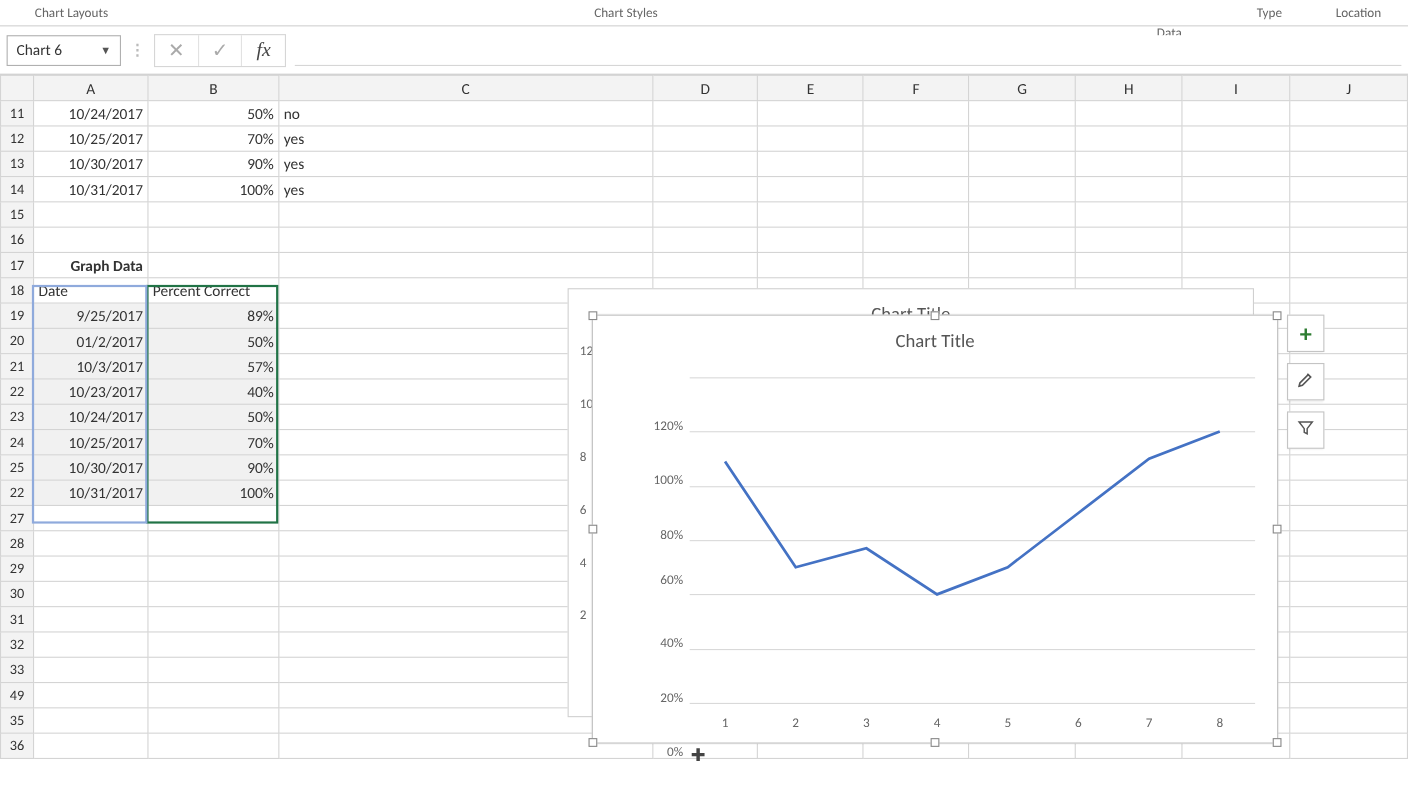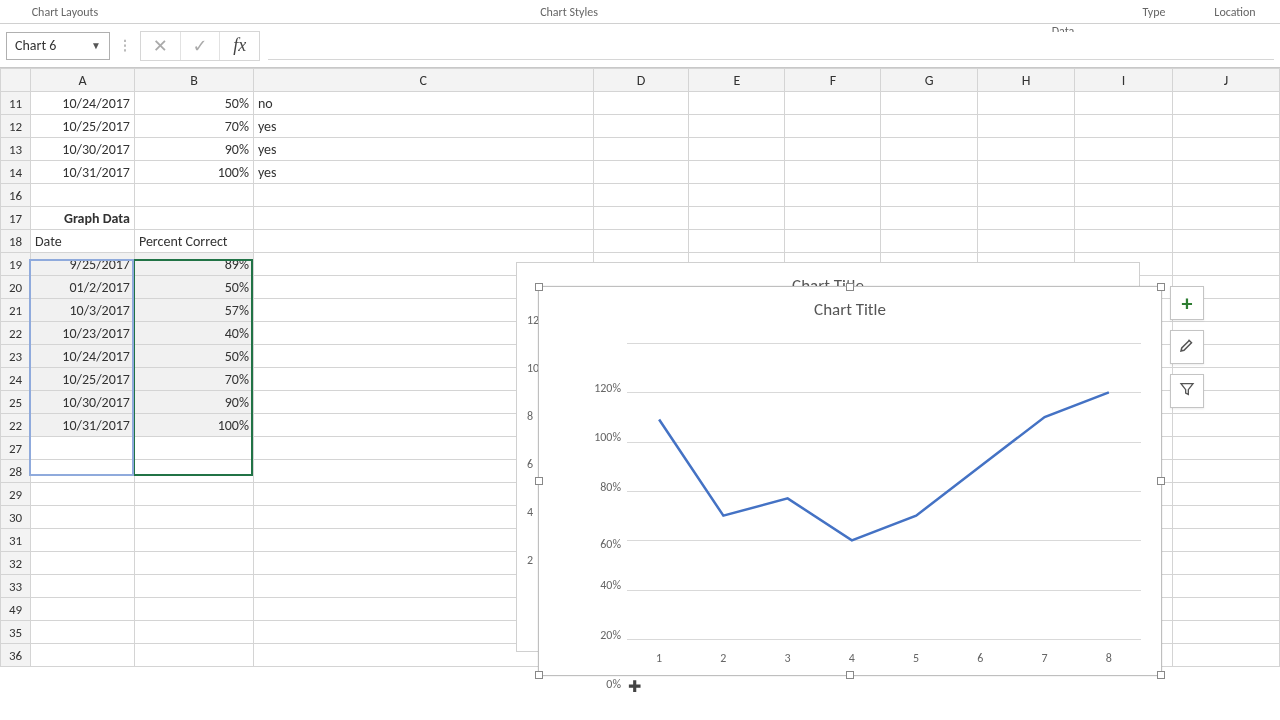--- a/index.html
+++ b/index.html
@@ -352,20 +352,33 @@
           <td class="l">yes</td>
           <td></td>
           <td></td>
           <td></td>
           <td></td>
           <td></td>
           <td></td>
           <td></td>
         </tr>
         <tr>
+          <th class="rowh">15</th>
+          <td></td>
+          <td></td>
+          <td></td>
+          <td></td>
+          <td></td>
+          <td></td>
+          <td></td>
+          <td></td>
+          <td></td>
+          <td></td>
+        </tr>
+        <tr>
           <th class="rowh">16</th>
           <td></td>
           <td></td>
           <td></td>
           <td></td>
           <td></td>
           <td></td>
           <td></td>
           <td></td>
           <td></td>
@@ -656,21 +669,21 @@
 
     <div class="chart-title">Chart Title</div>
     <div class="plot" id="plot">
         <div class="gridline" style="top: 296px;"></div>
         <div class="ylabel" style="top: 296px;">0%</div>
         <div class="gridline" style="top: 246.667px;"></div>
         <div class="ylabel" style="top: 246.667px;">20%</div>
         <div class="gridline" style="top: 197.333px;"></div>
         <div class="ylabel" style="top: 197.333px;">40%</div>
         <div class="gridline" style="top: 148px;"></div>
-        <div class="ylabel" style="top: 156px;">60%</div>
+        <div class="ylabel" style="top: 140px;">60%</div>
         <div class="gridline" style="top: 98.6667px;"></div>
         <div class="ylabel" style="top: 98.6667px;">80%</div>
         <div class="gridline" style="top: 49.3333px;"></div>
         <div class="ylabel" style="top: 49.3333px;">100%</div>
         <div class="gridline" style="top: 0px;"></div>
         <div class="ylabel" style="top: 0px;">120%</div>
         <div class="xlabel" style="left: 72.125px;">1</div>
         <div class="xlabel" style="left: 136.375px;">2</div>
         <div class="xlabel" style="left: 200.625px;">3</div>
         <div class="xlabel" style="left: 264.875px;">4</div>

